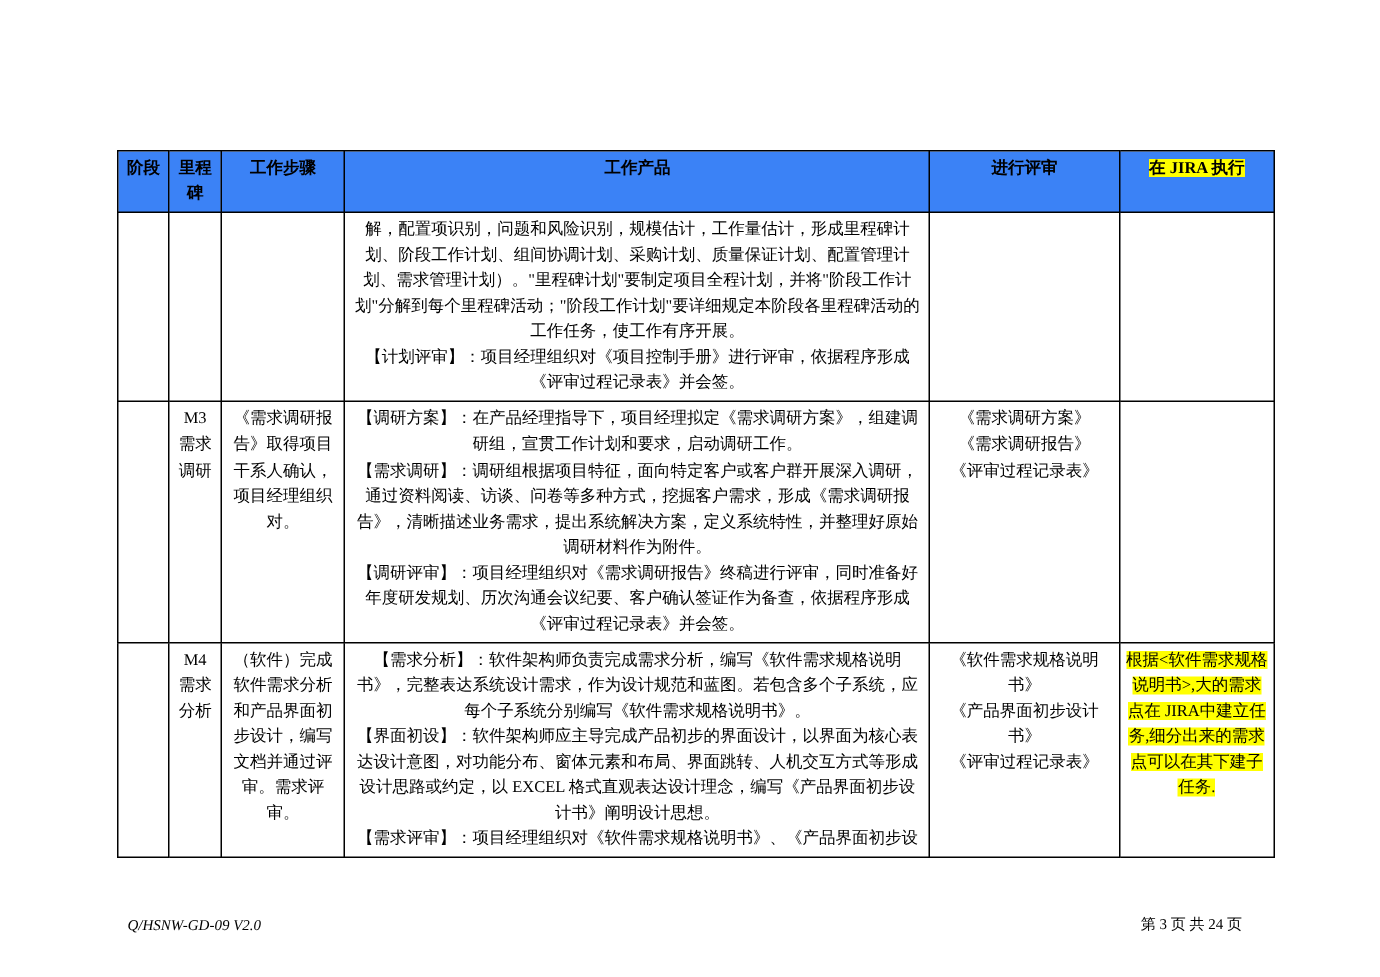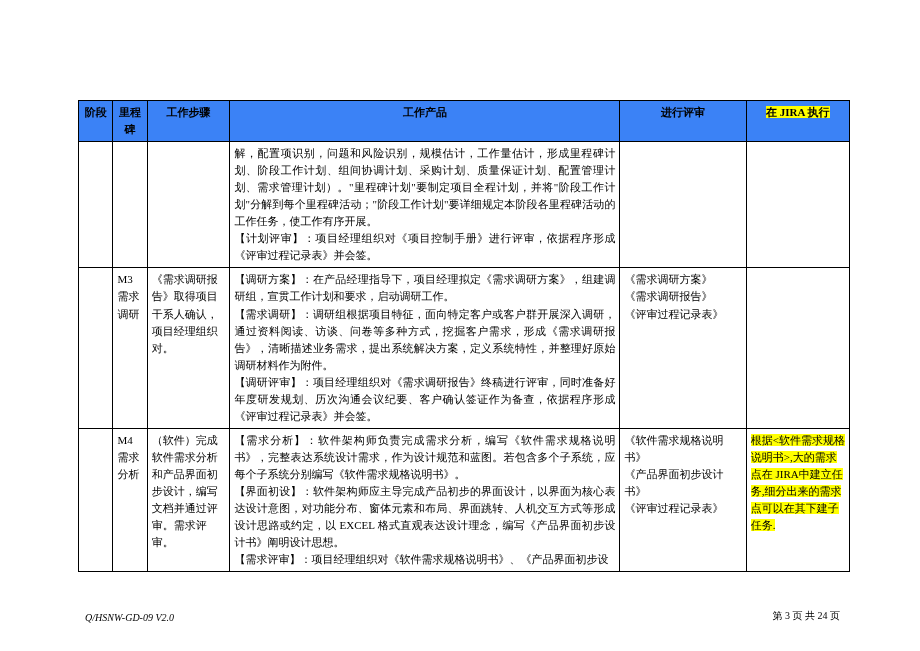--- a/index.html
+++ b/index.html
@@ -19,20 +19,21 @@
     border-collapse: collapse;
     width: 100%;
     table-layout: fixed;
   }
   table.main th, table.main td {
     border: 1px solid #000;
     padding: 3px 4px;
     vertical-align: top;
     font-size: 11px;
     line-height: 1.55;
+    text-align: center;
   }
   table.main th {
     font-weight: bold;
     text-align: center;
     background: #3b82f6;
   }
   .col-phase   { width: 30px; }
   .col-milestone{ width: 30px; }
   .col-goal    { width: 72px; }
   .col-steps   { width: 340px; }
@@ -41,21 +42,21 @@
   .hl { background: #ffff00; margin-top: 28px; }
   .footer-left {
     position: absolute;
     left: 85px;
     bottom: 28px;
     font-size: 10px;
     font-style: italic;
   }
   .footer-right {
     position: absolute;
-    right: 80px;
+    right: 92px;
     bottom: 28px;
     font-size: 10px;
   }
   .center { text-align: center; }
   .steps-cell { text-align: justify; }
 </style>
 </head>
 <body>
 
 <div class="page">

